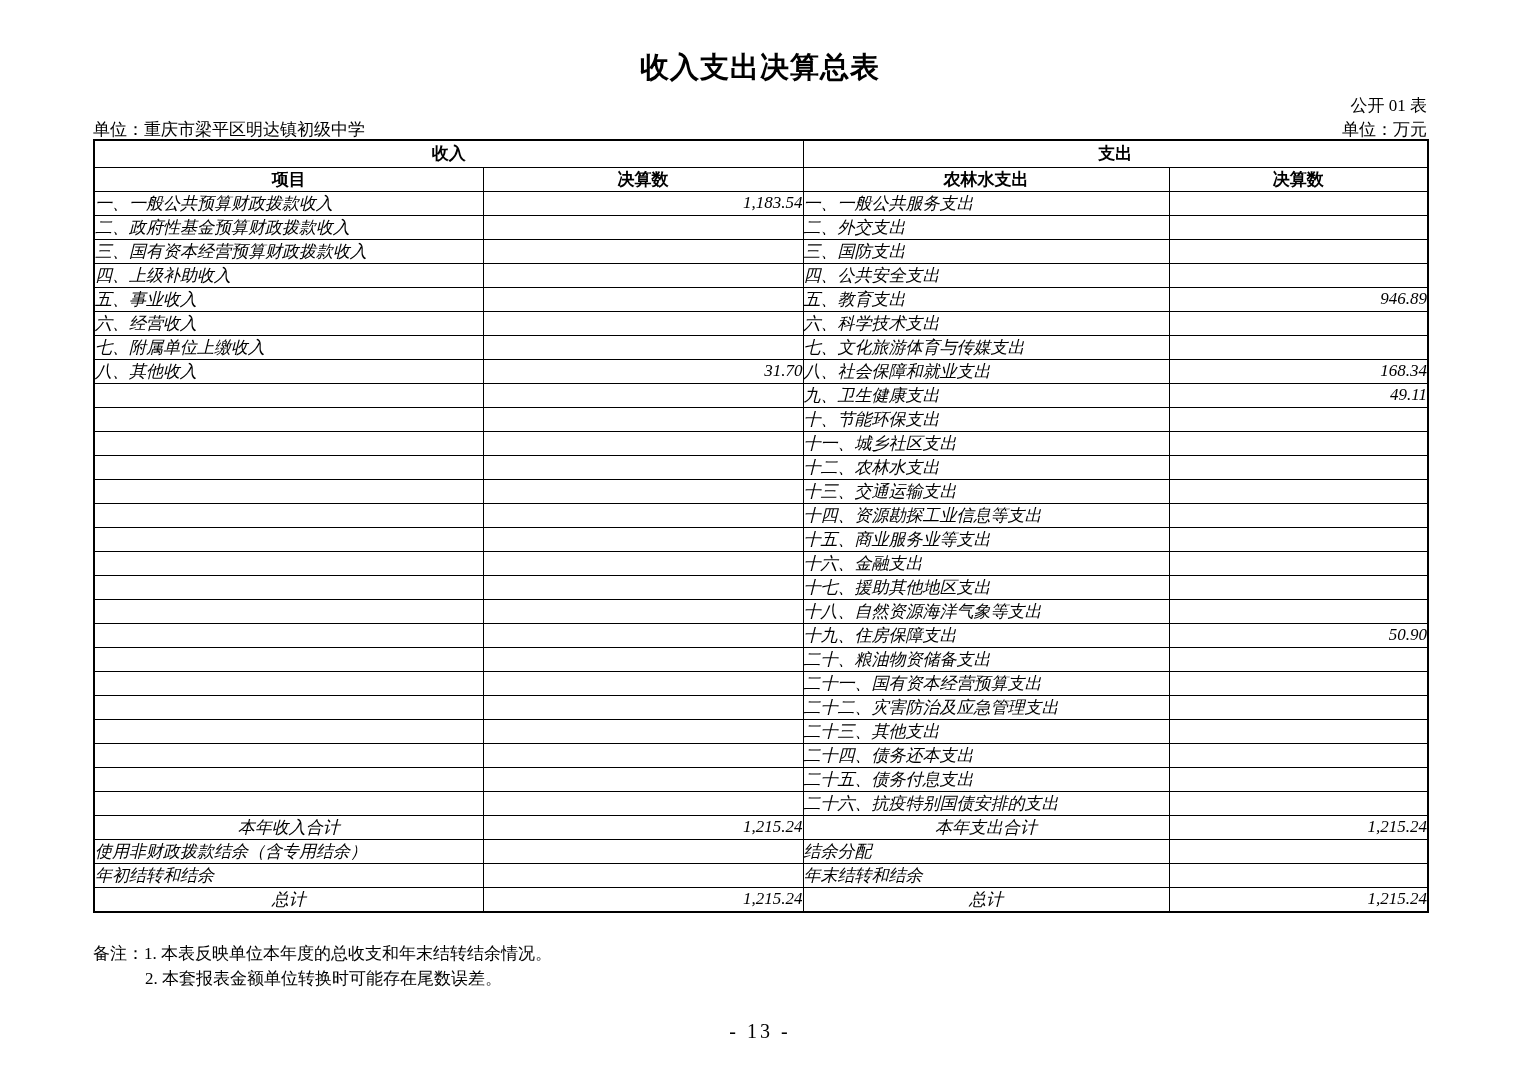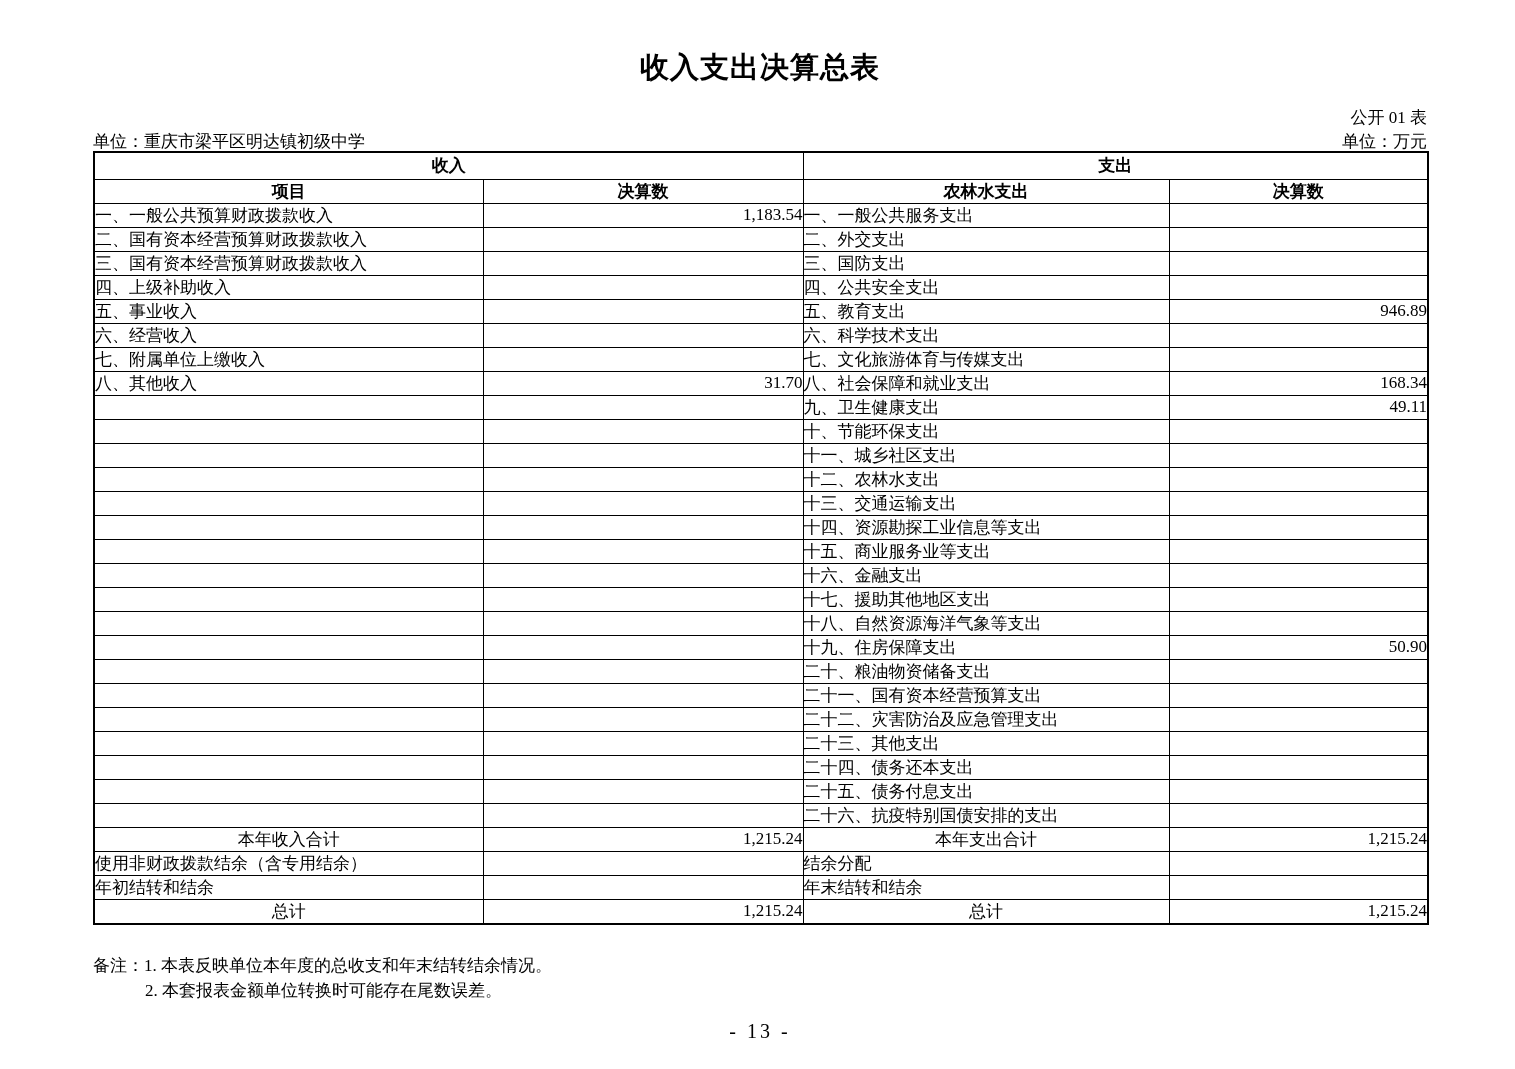--- a/index.html
+++ b/index.html
@@ -20,21 +20,21 @@
   }
   .doc-title {
     margin: 50px 0 0 0;
     text-align: center;
     font-size: 29px;
     font-weight: bold;
     line-height: 34px;
     letter-spacing: 1px;
   }
   .code-line {
-    margin-top: 24px;
+    margin-top: 12px;
     text-align: right;
     font-size: 17px;
     line-height: 19px;
   }
   .units-line {
     margin-top: 5px;
     display: flex;
     justify-content: space-between;
     font-size: 17px;
     line-height: 19px;
@@ -51,21 +51,21 @@
     border: 1px solid #000;
     box-sizing: border-box;
     padding: 0;
     font-size: 17px;
     overflow: hidden;
     white-space: nowrap;
     font-weight: normal;
   }
   tr.group-header th { height: 27px; font-weight: bold; text-align: center; }
   tr.col-header th   { height: 24px; font-weight: bold; text-align: center; }
-  tbody tr { height: 23.5px; }
+  tbody tr { height: 23.5px; font-style: italic; }
   td.item  { text-align: left; padding-left: 4px; font-weight: bold; }
   td.value { text-align: right; padding-right: 10px; font-weight: normal; }
   tr.total td.item { text-align: center; padding-left: 0; }
   .notes {
     margin-top: 28px;
     font-size: 17px;
     line-height: 25px;
   }
   .note-line2 { margin-left: 52px; }
   .page-number {
@@ -113,21 +113,21 @@
         </tr>
       </thead>
       <tbody>
           <tr>
     <td class="item">一、一般公共预算财政拨款收入</td>
     <td class="value">1,183.54</td>
     <td class="item">一、一般公共服务支出</td>
     <td class="value"></td>
   </tr>
           <tr>
-    <td class="item">二、国有资本经营预算财政拨款收入</td>
+    <td class="item">二、政府性基金预算财政拨款收入</td>
     <td class="value"></td>
     <td class="item">二、外交支出</td>
     <td class="value"></td>
   </tr>
           <tr>
     <td class="item">三、国有资本经营预算财政拨款收入</td>
     <td class="value"></td>
     <td class="item">三、国防支出</td>
     <td class="value"></td>
   </tr>

